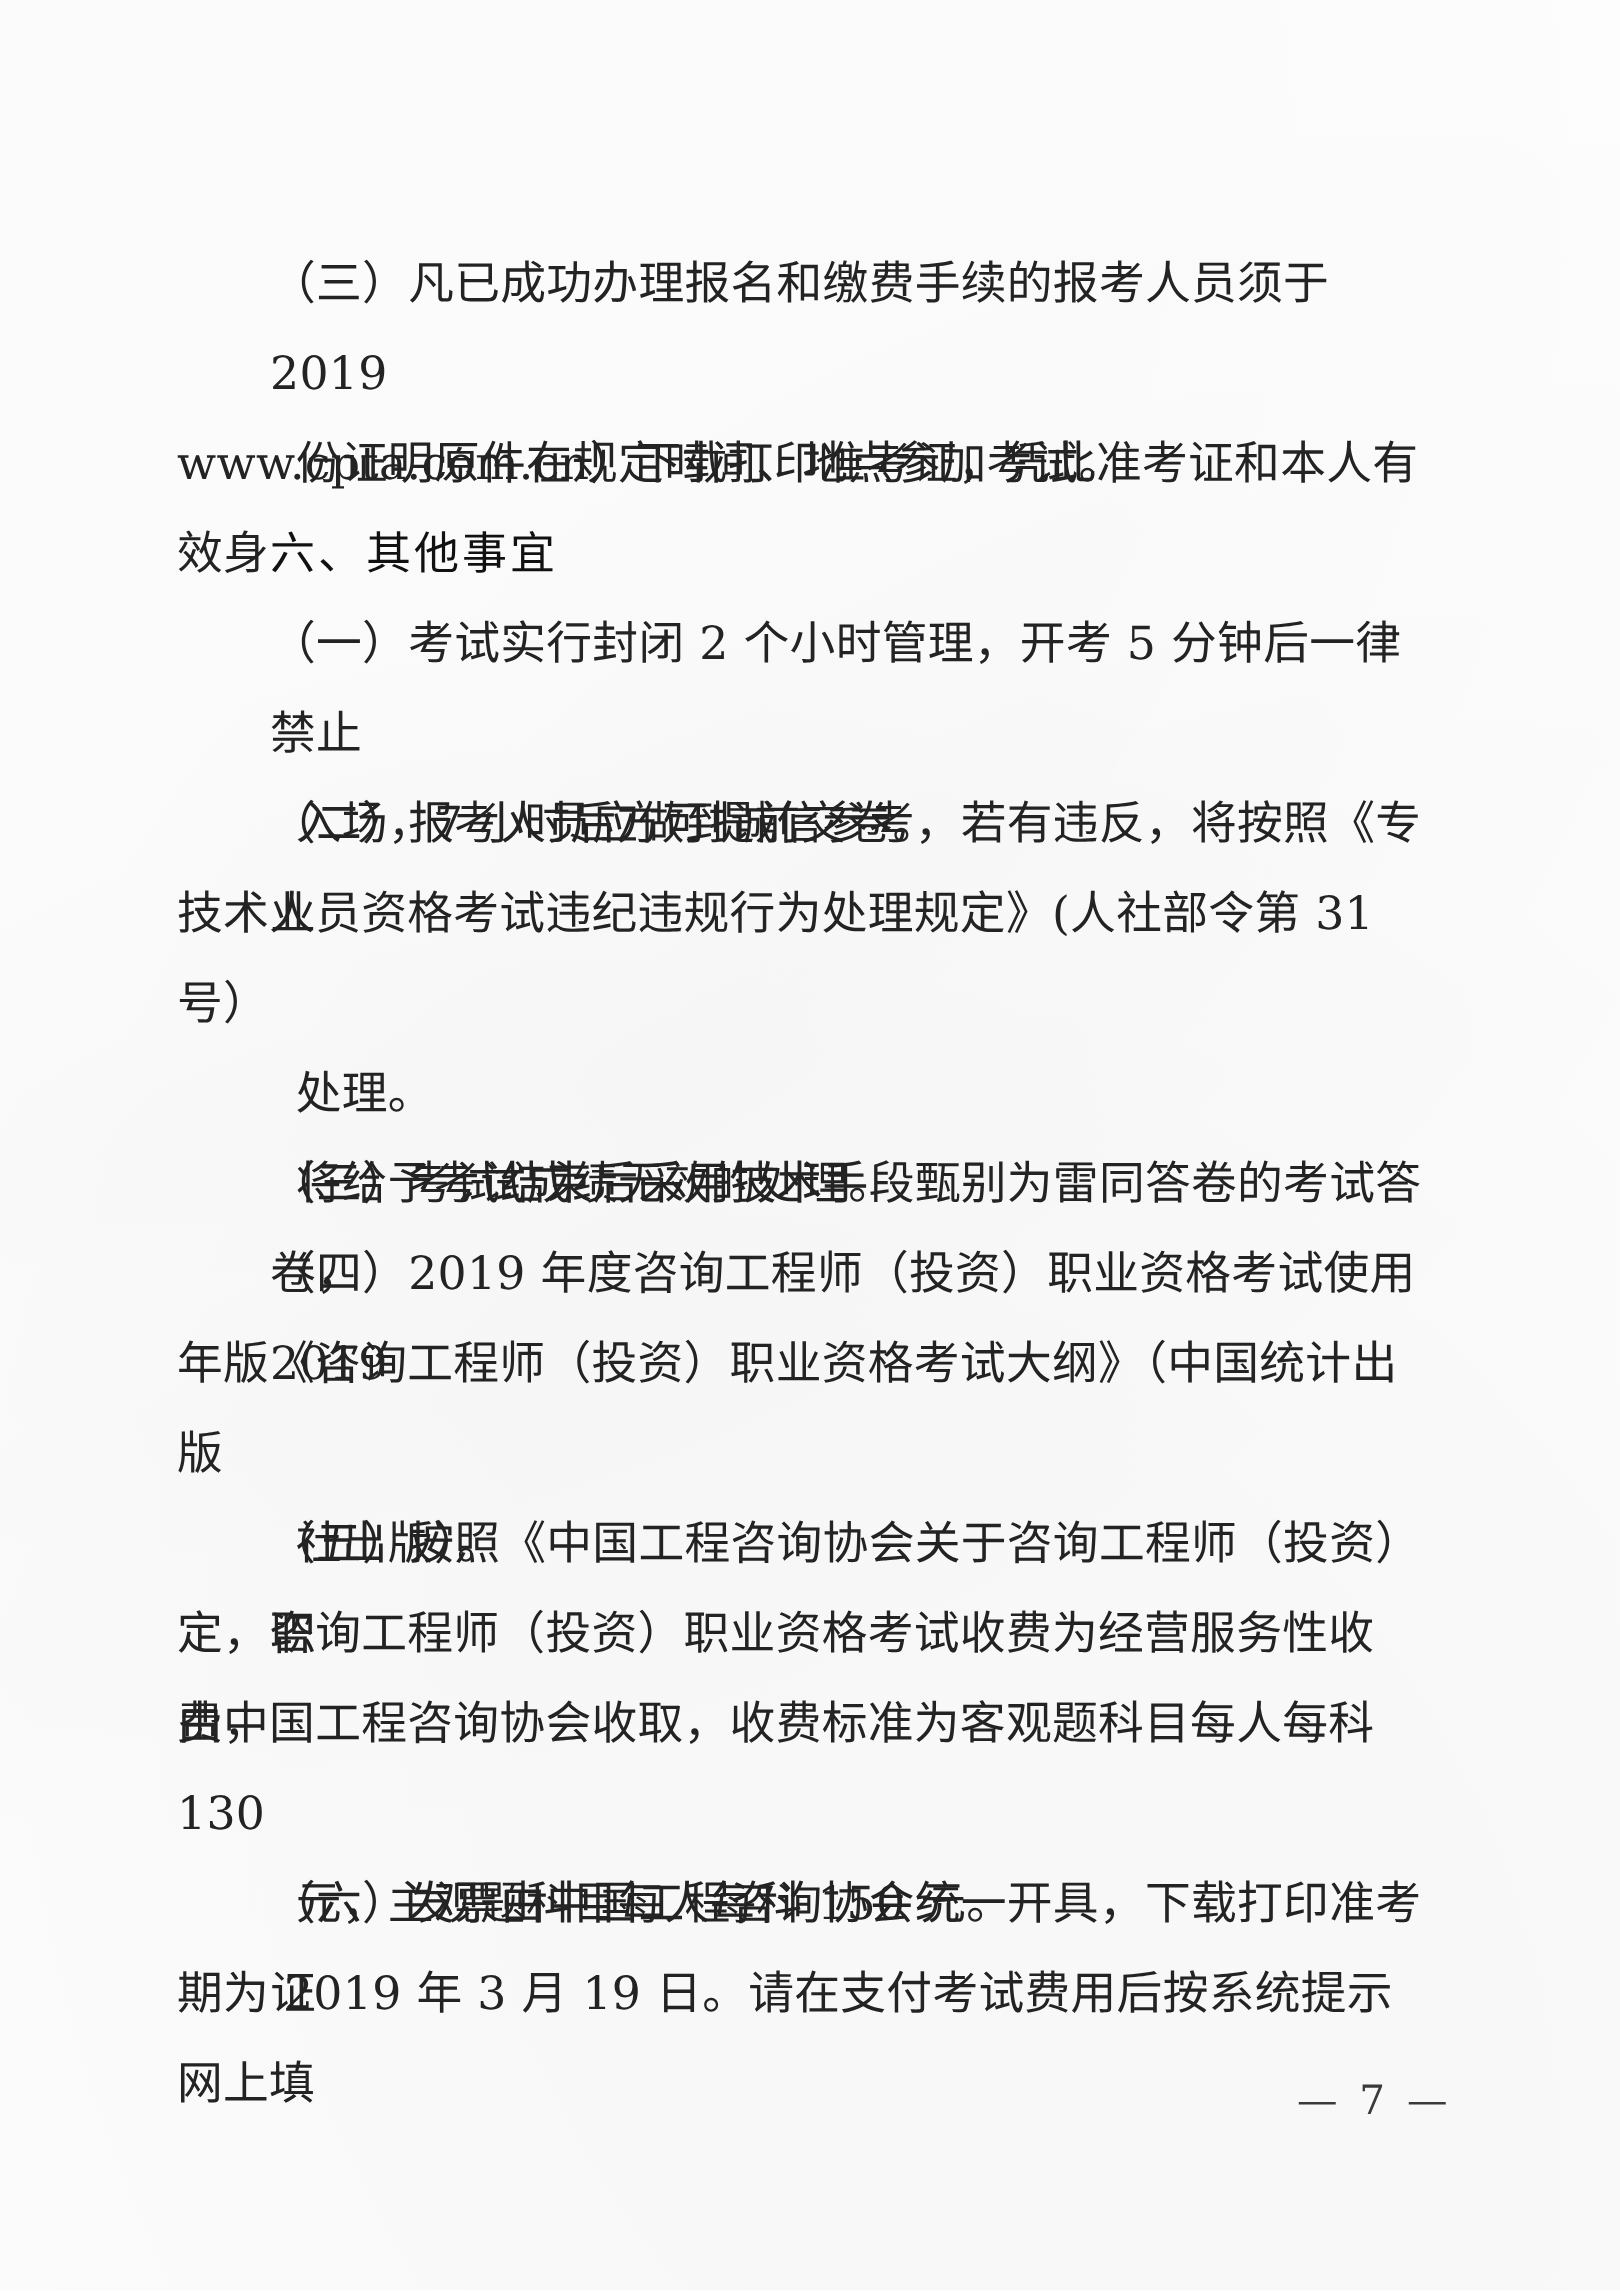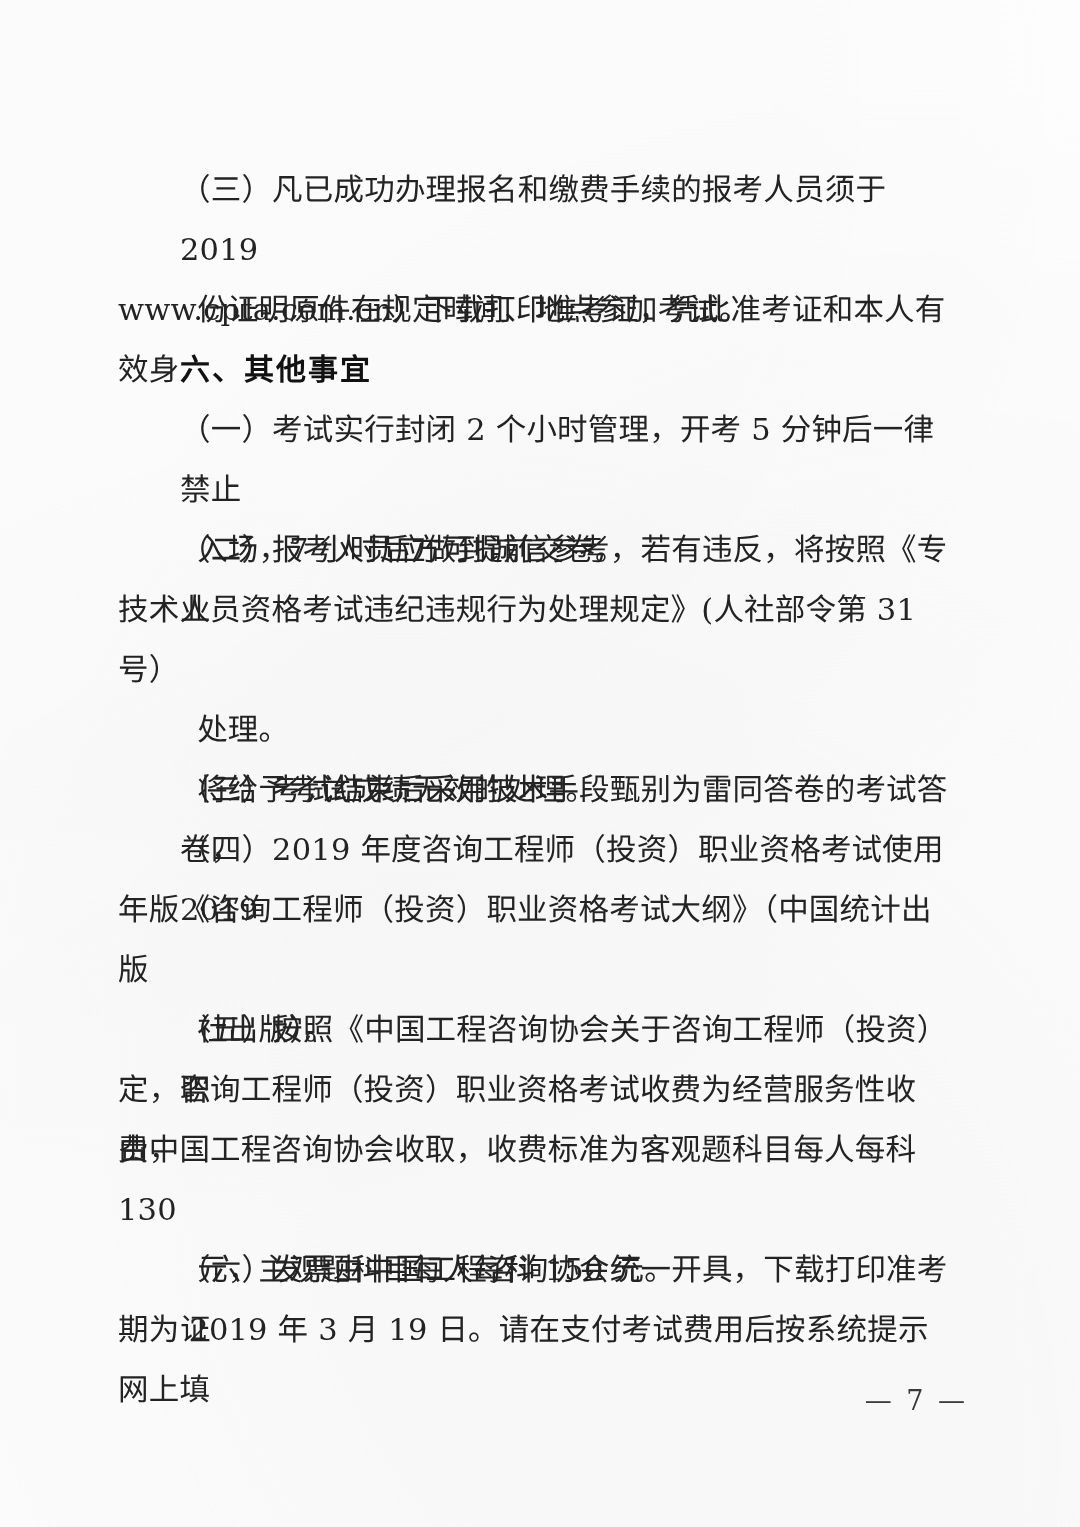--- a/index.html
+++ b/index.html
@@ -55,21 +55,21 @@
     white-space: normal;
   }
   .line.justify > span { display: inline-block; }
 
   .line.indent { padding-left: 62px; }
 
   
   .heading {
     font-family: "DejaVu Sans", "Liberation Sans", sans-serif;
     font-size: 30px;
-    font-weight: 700;
+    font-weight: 400;
     line-height: 60px;
     height: 60px;
     padding-left: 62px;
     letter-spacing: 2px;
     color: #111111;
     white-space: pre;
   }
 
   
   .page-number {

